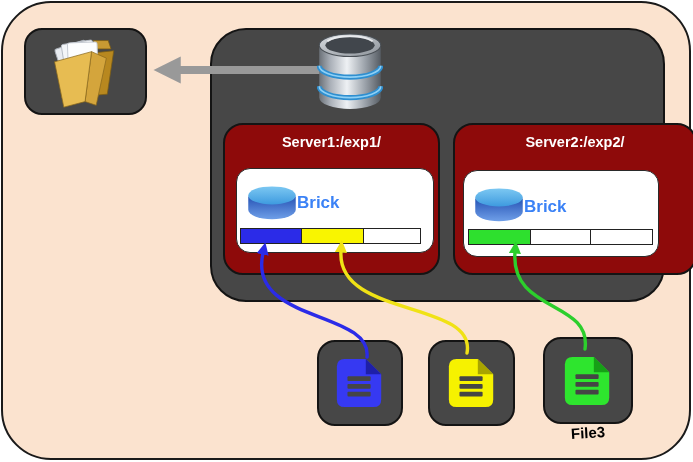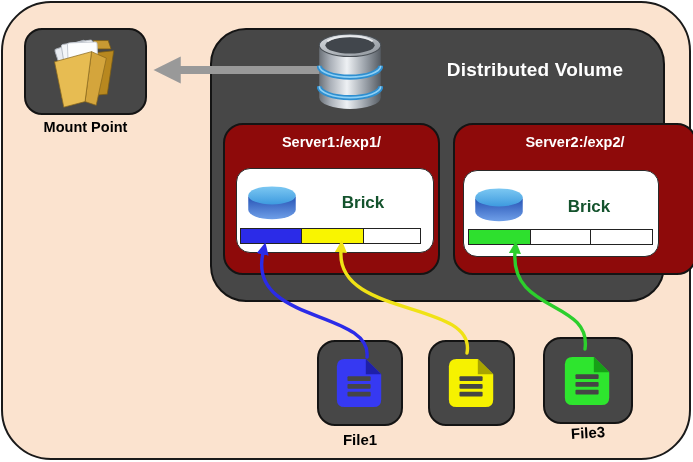--- a/index.html
+++ b/index.html
@@ -19,22 +19,22 @@
   .server{position:absolute;background:#8E0A0A;border:2px solid #141414;box-sizing:border-box;
           border-radius:20px;top:95px;height:152px;}
   .server1{left:13px;width:217px;}
   .server2{left:243px;width:244px;}
   .server-title{margin-top:9px;text-align:center;font-weight:bold;font-size:14.5px;color:#fff;}
   .brick-box{position:absolute;background:#ffffff;border:1px solid #2a2a2a;border-radius:14px;
              box-sizing:border-box;}
   .server1 .brick-box{left:11px;top:43px;width:198px;height:85px;}
   .server2 .brick-box{left:8px;top:45px;width:196px;height:87px;}
   .disk-icon{position:absolute;left:9px;top:16px;width:52px;height:38px;}
-  .brick-label{position:absolute;left:60px;right:4px;top:24px;text-align:center;
-               font-weight:bold;font-size:17px;color:#14532d;}
+  .brick-label{position:absolute;left:60px;right:4px;top:24px;
+               font-weight:bold;font-size:17px;color:#3b82f6;}
   .server2 .brick-label{top:26px;}
   .bar{position:absolute;display:flex;height:16px;}
   .server1 .bar{left:3px;top:59px;}
   .server2 .bar{left:4px;top:58px;}
   .seg{box-sizing:border-box;border:1px solid #222;height:16px;}
   .seg+.seg{margin-left:-1px;}
   .s-w62{width:62px}.s-w63{width:63px}.s-w58{width:58px}.s-w61{width:61px}
   .file-box{position:absolute;background:#474747;border:2px solid #141414;box-sizing:border-box;
             border-radius:18px;width:86px;height:86px;display:flex;align-items:center;justify-content:center;}
   .file1-box{left:317px;top:340px;}
@@ -63,24 +63,22 @@
       <g transform="rotate(-9 46 40)">
           <rect x="26" y="7" width="34" height="48" rx="2" fill="#f3f5f8" stroke="#b6bcc4"></rect>
         </g>
       <g transform="rotate(-2 46 40)">
           <rect x="29" y="8" width="32" height="47" rx="2" fill="#fcfdfe" stroke="#c2c8d0"></rect>
         </g>
       <path d="M54,18 L70,25 L59,76 L47,72 Z" fill="#d4a53c" stroke="#8a681c" stroke-width="0.8"></path>
       <path d="M14,29 L54,18 L47,72 L24,78 Z" fill="#e7bc52" stroke="#8a681c" stroke-width="0.8"></path>
     </svg>
   </div>
-  <div class="mount-label">Mount Point</div>
 
   <div class="graybox volume-box"></div>
-  <div class="volume-title">Distributed Volume</div>
 
   <svg class="db-icon" viewBox="0 0 64 78">
     <defs>
       <linearGradient id="metal" x1="0" y1="0" x2="1" y2="0">
         <stop offset="0" stop-color="#6b7178"></stop>
           <stop offset="0.18" stop-color="#aab0b8"></stop>
         <stop offset="0.45" stop-color="#eef1f4"></stop>
           <stop offset="0.75" stop-color="#9aa1a9"></stop>
         <stop offset="1" stop-color="#565c63"></stop>
       </linearGradient>
@@ -164,21 +162,20 @@
   <div class="file-box file3-box">
     <svg width="54" height="54" viewBox="0 0 56 56">
       <path d="M12,3 H34 L50,19 V45 Q50,53 42,53 H12 Q4,53 4,45 V11 Q4,3 12,3 Z" fill="#2EE52E"></path>
       <path d="M34,3 L50,19 H34 Z" fill="#16A016"></path>
       <rect x="15" y="21" width="24" height="5" rx="1" fill="#454545"></rect>
       <rect x="15" y="29" width="24" height="5" rx="1" fill="#454545"></rect>
       <rect x="15" y="37" width="24" height="5" rx="1" fill="#454545"></rect>
     </svg>
   </div>
 
-  <div class="file-label file1-label">File1</div>
   <div class="file-label file3-label">File3</div>
 
   <svg class="arrows">
     <defs>
       <marker id="mh-gray" viewBox="0 0 4 4" markerWidth="3.6" markerHeight="3.4" refX="0.4" refY="2" orient="auto">
         <path d="M0,0 L4,2 L0,4 Z" fill="#999999"></path>
       </marker>
       <marker id="mh-blue" viewBox="0 0 4 4" markerWidth="3.6" markerHeight="3.6" refX="0.5" refY="2" orient="auto">
         <path d="M0,0 L4,2 L0,4 Z" fill="#2B2BE8"></path>
       </marker>

